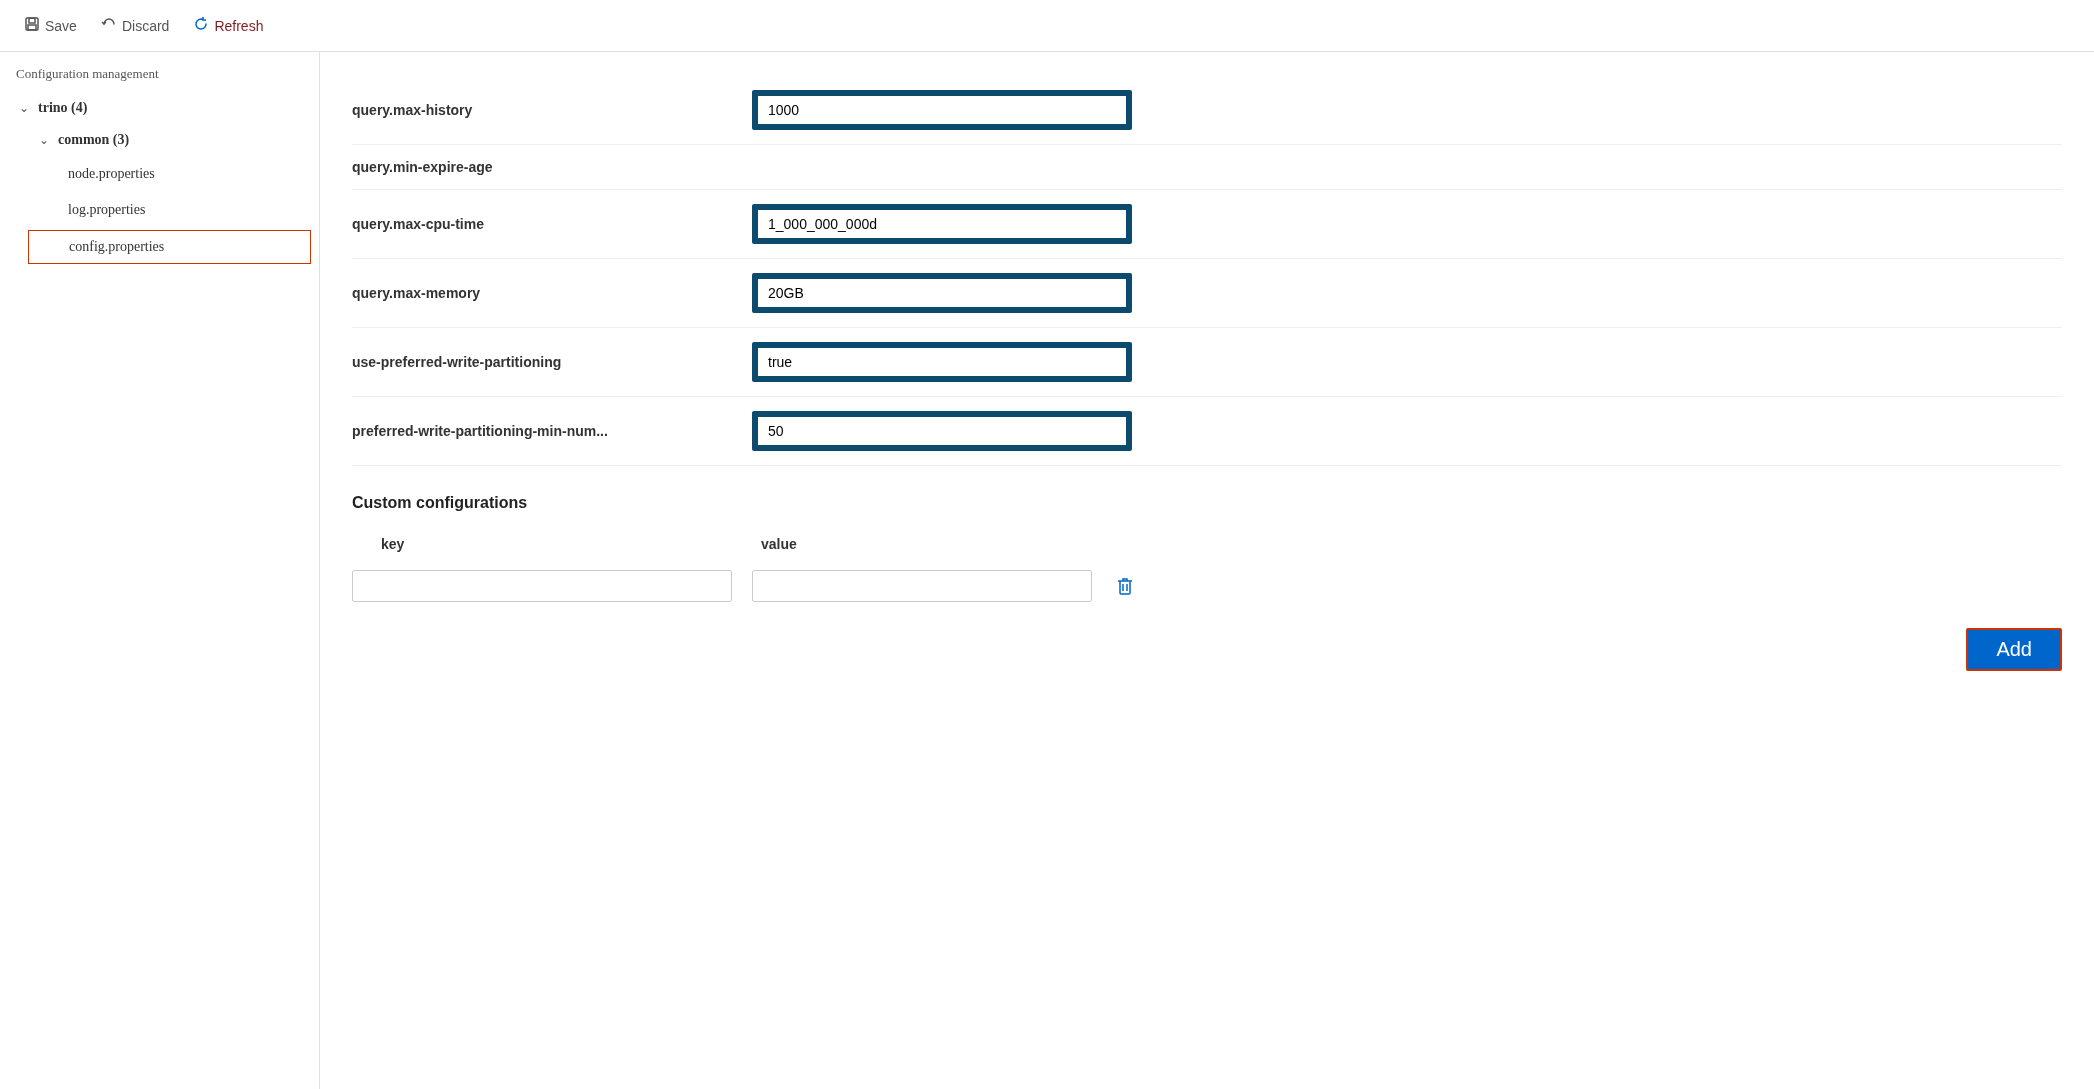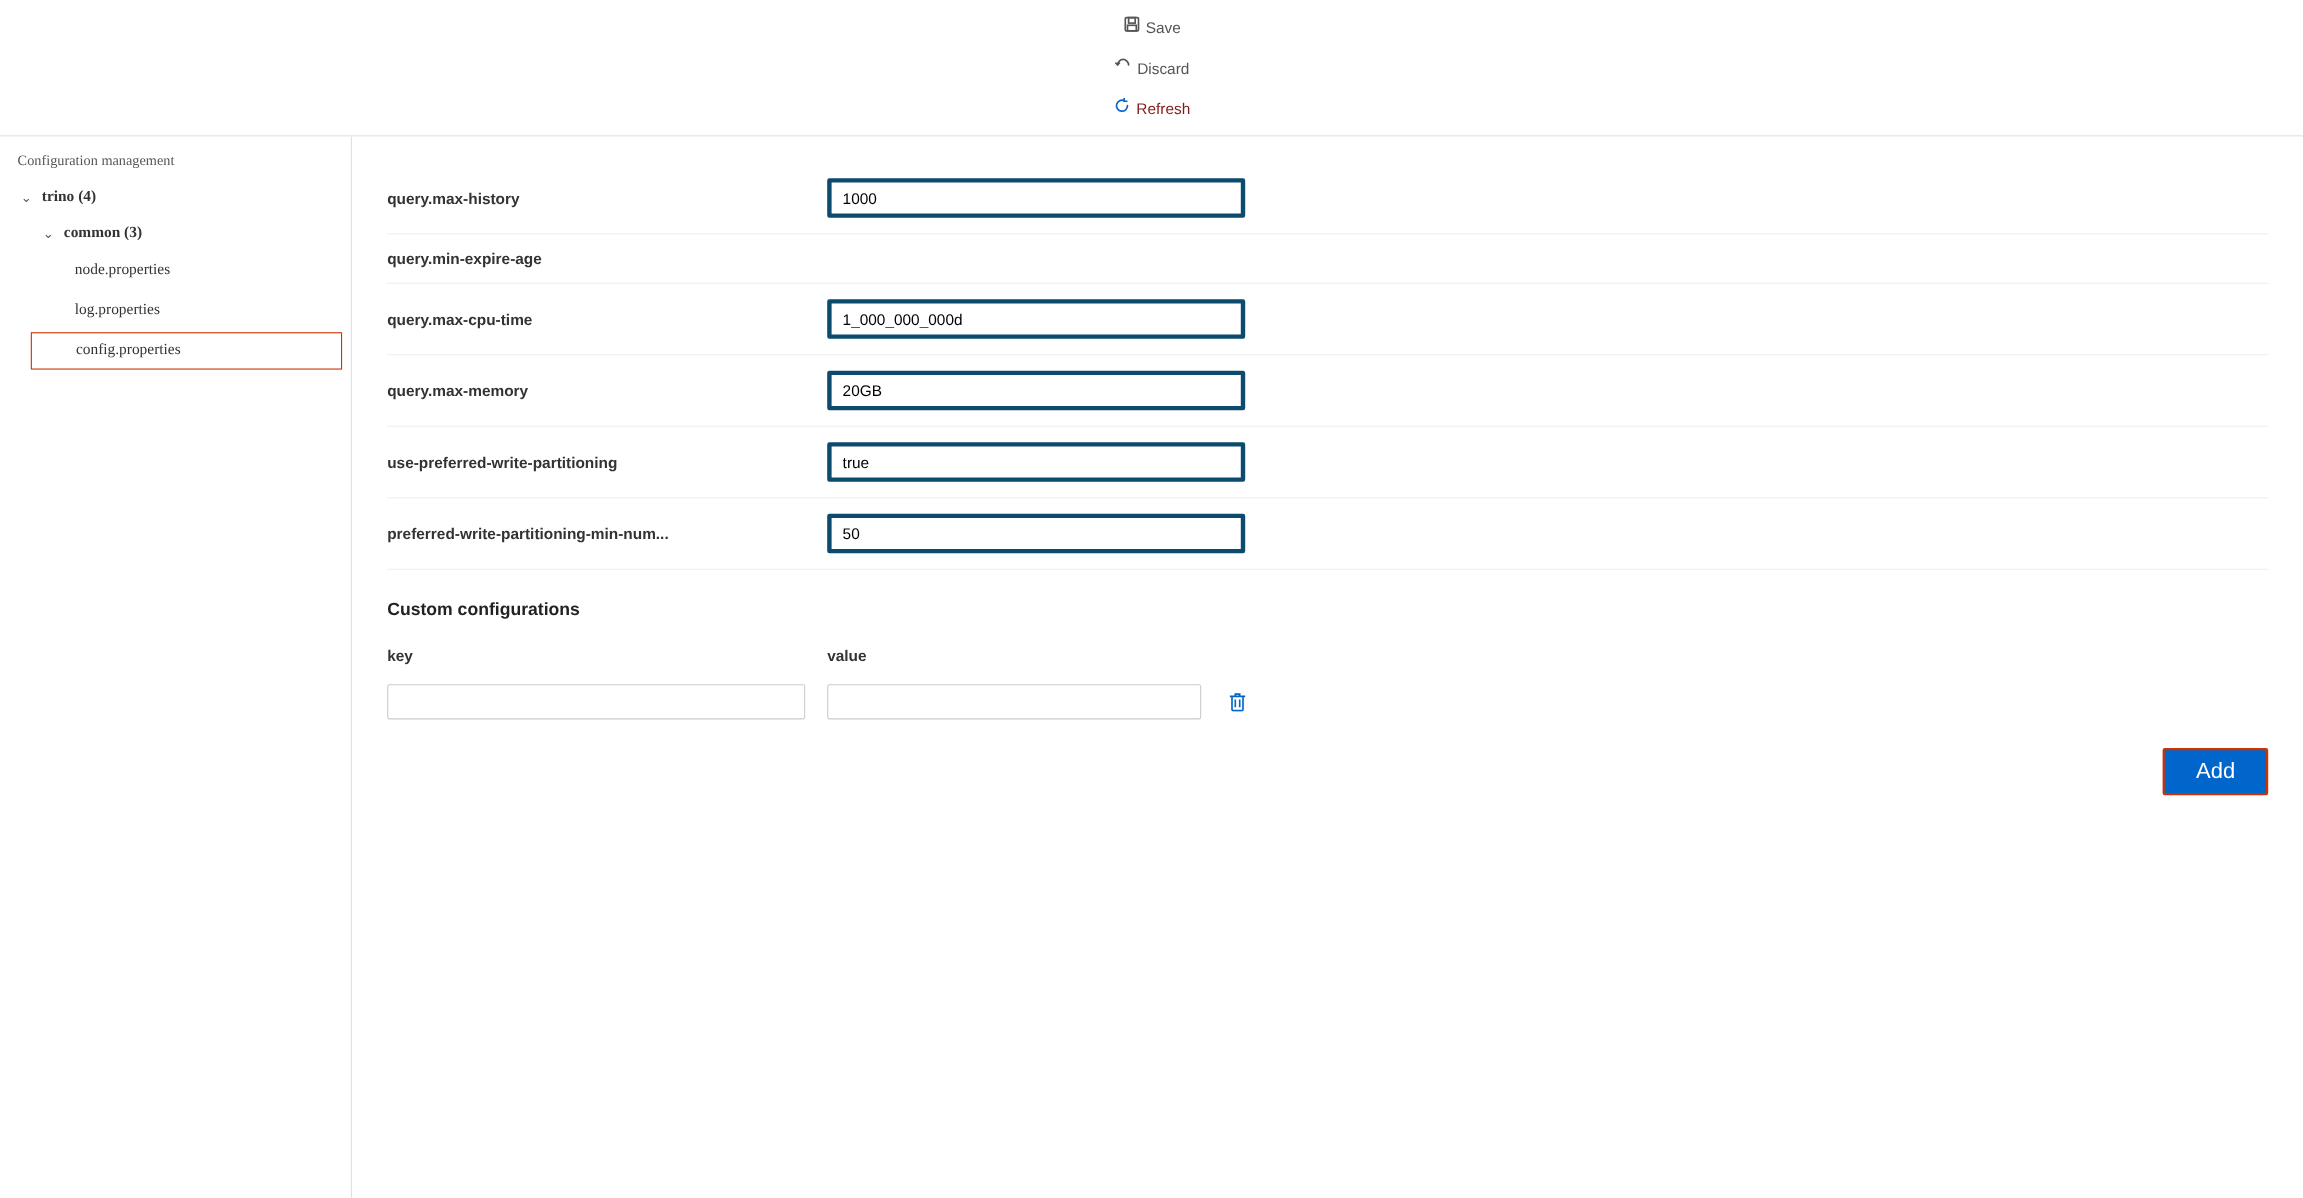--- a/index.html
+++ b/index.html
@@ -16,21 +16,20 @@
       flex-direction: column;
       height: 100vh;
     }
     .toolbar {
       display: flex;
       align-items: center;
       padding: 10px 16px;
       border-bottom: 1px solid #e0e0e0;
       gap: 8px;
       min-height: 52px;
-      flex-direction: column;
     }
     .toolbar-btn {
       display: flex;
       align-items: center;
       gap: 5px;
       background: none;
       border: none;
       cursor: pointer;
       font-size: 14px;
       color: #555;
@@ -102,39 +101,39 @@
     }
     .config-label {
       flex: 0 0 380px;
       font-size: 14px;
       color: #333;
       font-weight: bold;
     }
     .config-input {
       flex: 1;
       max-width: 380px;
-      border: 4px solid #0c4a6e;
+      border: 6px solid #0c4a6e;
       border-radius: 2px;
       padding: 6px 10px;
       font-size: 14px;
       outline: none;
     }
     .section-title {
       font-size: 16px;
       font-weight: 600;
       margin: 28px 0 16px;
       color: #222;
     }
     .custom-config-section {
       margin-top: 12px;
     }
     .custom-config-header {
       display: flex;
-      gap: 20px;
       padding: 8px 0;
+      margin-left: 29px;
     }
     .custom-col-label {
       font-size: 14px;
       font-weight: 600;
       color: #333;
     }
     .custom-col-key { flex: 0 0 380px; }
     .custom-col-value { flex: 1; }
     .custom-config-row {
       display: flex;

